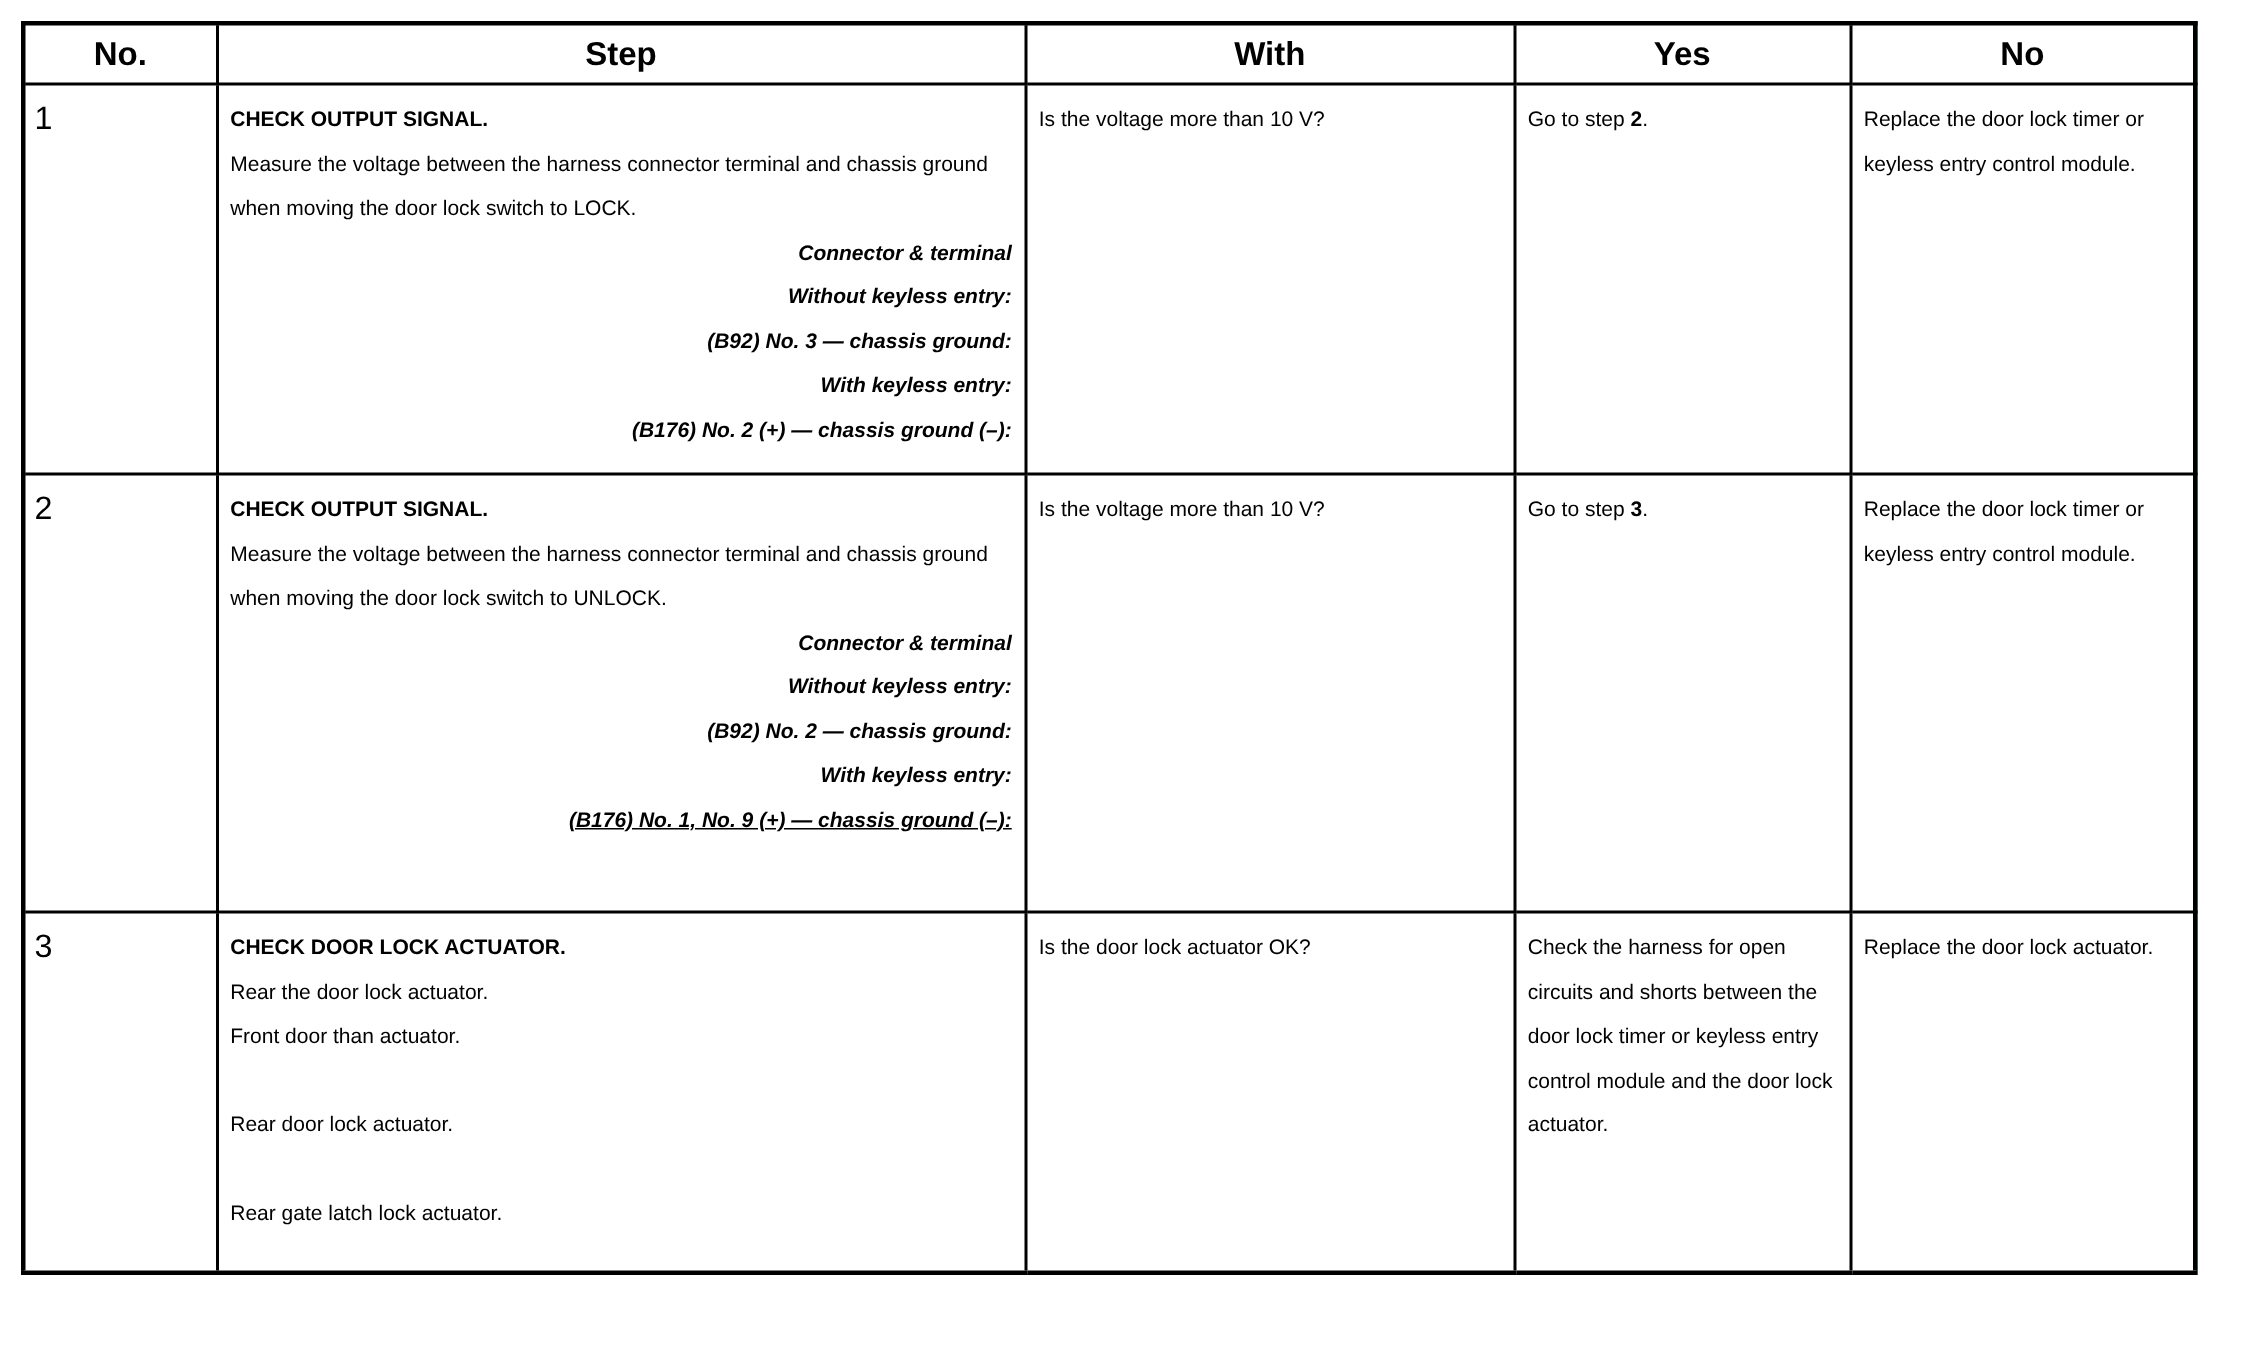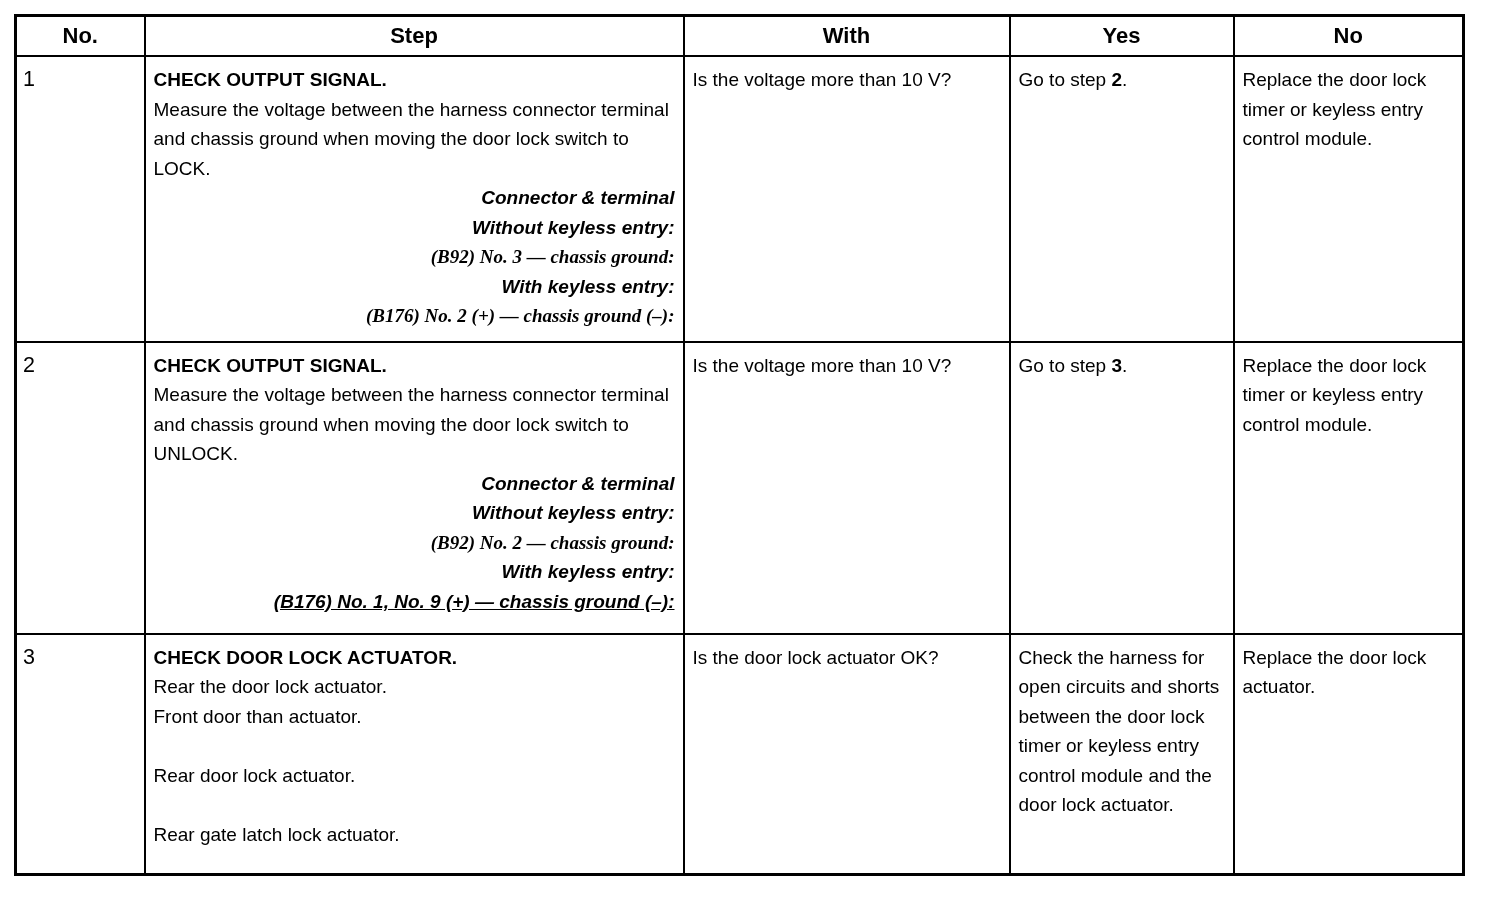--- a/index.html
+++ b/index.html
@@ -70,40 +70,40 @@
   tbody td {
     border-bottom: 4px solid #000;
     border-top: 0;
   }
   tbody tr:last-child td {
     border-bottom: 3px solid #000;
   }
 
   .cell-pad {
     padding: 8px 8px 10px 8px;
-    font-size: 19px;
+    font-size: 14px;
     line-height: 29.5px;
   }
   .cell-pad.num {
     padding-left: 6px;
     font-size: 21.5px;
   }
 
   .row-1 td > .cell-pad { min-height: 258px; box-sizing: border-box; }
   .row-2 td > .cell-pad { min-height: 290px; box-sizing: border-box; }
   .row-3 td > .cell-pad { min-height: 238px; box-sizing: border-box; }
 
   .ln { display: block; white-space: pre-wrap; }
   .ln.bold  { font-weight: bold; }
   .ln.bi    { font-weight: bold; font-style: italic; text-align: right; }
   .ln.blank { height: 29.5px; }
 
   .ind-1 { padding-left: 18px; }
   .ind-2 { padding-left: 36px; }
-  .ind-3 { padding-left: 50px; font-family: Liberation Serif, serif; }
+  .ind-3 { padding-left: 50px; }
   .ind-hang { padding-left: 50px; text-indent: 0; text-decoration: underline; }
 
   .step-title { margin-bottom: 0; }
 
   .strong-inline { font-weight: bold; }
 
   
   .wrap { word-wrap: break-word; }
 </style>
 </head>

